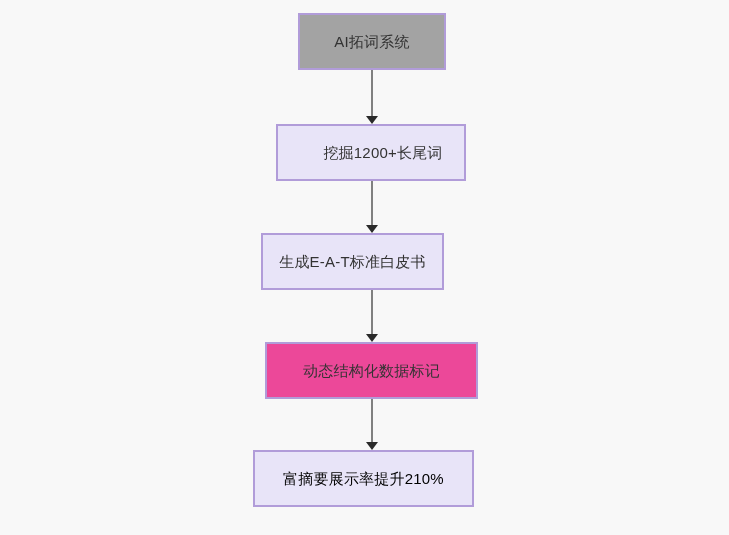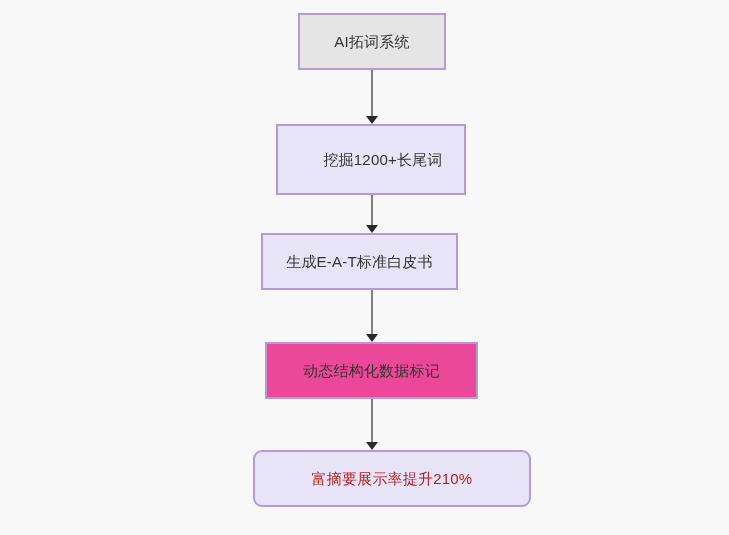--- a/index.html
+++ b/index.html
@@ -77,33 +77,33 @@
   <div class="connector" style="left: 360px; top: 290px; height: 52px;">
     <div class="stem" style="height: 45px; background: rgb(128, 128, 128);"></div>
     <div class="head" style="top: 44px; border-top-color: rgb(42, 42, 42);"></div>
   </div>
 
   <div class="connector" style="left: 360px; top: 399px; height: 51px;">
     <div class="stem" style="height: 44px; background: rgb(128, 128, 128);"></div>
     <div class="head" style="top: 43px; border-top-color: rgb(42, 42, 42);"></div>
   </div>
 
-  <div class="node" style="left: 298px; top: 13px; width: 148px; height: 57px; background: #e5e5e5; border-color: rgb(177, 156, 217); color: rgb(51, 51, 51);">
+  <div class="node" style="left: 298px; top: 13px; width: 148px; height: 57px; background: #a3a3a3; border-color: rgb(177, 156, 217); color: rgb(51, 51, 51);">
     <span class="node-label">AI拓词系统</span>
   </div>
 
-  <div class="node" style="left: 276px; top: 124px; width: 190px; height: 71px; background: rgb(232, 228, 248); border-color: rgb(177, 156, 217); color: rgb(51, 51, 51); padding-left: 24px;">
+  <div class="node" style="left: 276px; top: 124px; width: 190px; height: 57px; background: rgb(232, 228, 248); border-color: rgb(177, 156, 217); color: rgb(51, 51, 51); padding-left: 24px;">
     <span class="node-label">挖掘1200+长尾词</span>
   </div>
 
-  <div class="node" style="left: 261px; top: 233px; width: 197px; height: 57px; background: rgb(232, 228, 248); border-color: rgb(177, 156, 217); color: rgb(51, 51, 51);">
+  <div class="node" style="left: 261px; top: 233px; width: 183px; height: 57px; background: rgb(232, 228, 248); border-color: rgb(177, 156, 217); color: rgb(51, 51, 51);">
     <span class="node-label">生成E-A-T标准白皮书</span>
   </div>
 
   <div class="node" style="left: 265px; top: 342px; width: 213px; height: 57px; background: #ec4899; border-color: rgb(177, 156, 217); color: rgb(51, 51, 51);">
     <span class="node-label">动态结构化数据标记</span>
   </div>
 
-  <div class="node" style="left: 253px; top: 450px; width: 278px; height: 57px; background: rgb(232, 228, 248); border-color: rgb(177, 156, 217); color: #b91c1c; border-radius: 9px;">
+  <div class="node" style="left: 253px; top: 450px; width: 221px; height: 57px; background: rgb(232, 228, 248); border-color: rgb(177, 156, 217); color: #000000;">
     <span class="node-label">富摘要展示率提升210%</span>
   </div>
 
 </div>
 
 </body></html>

